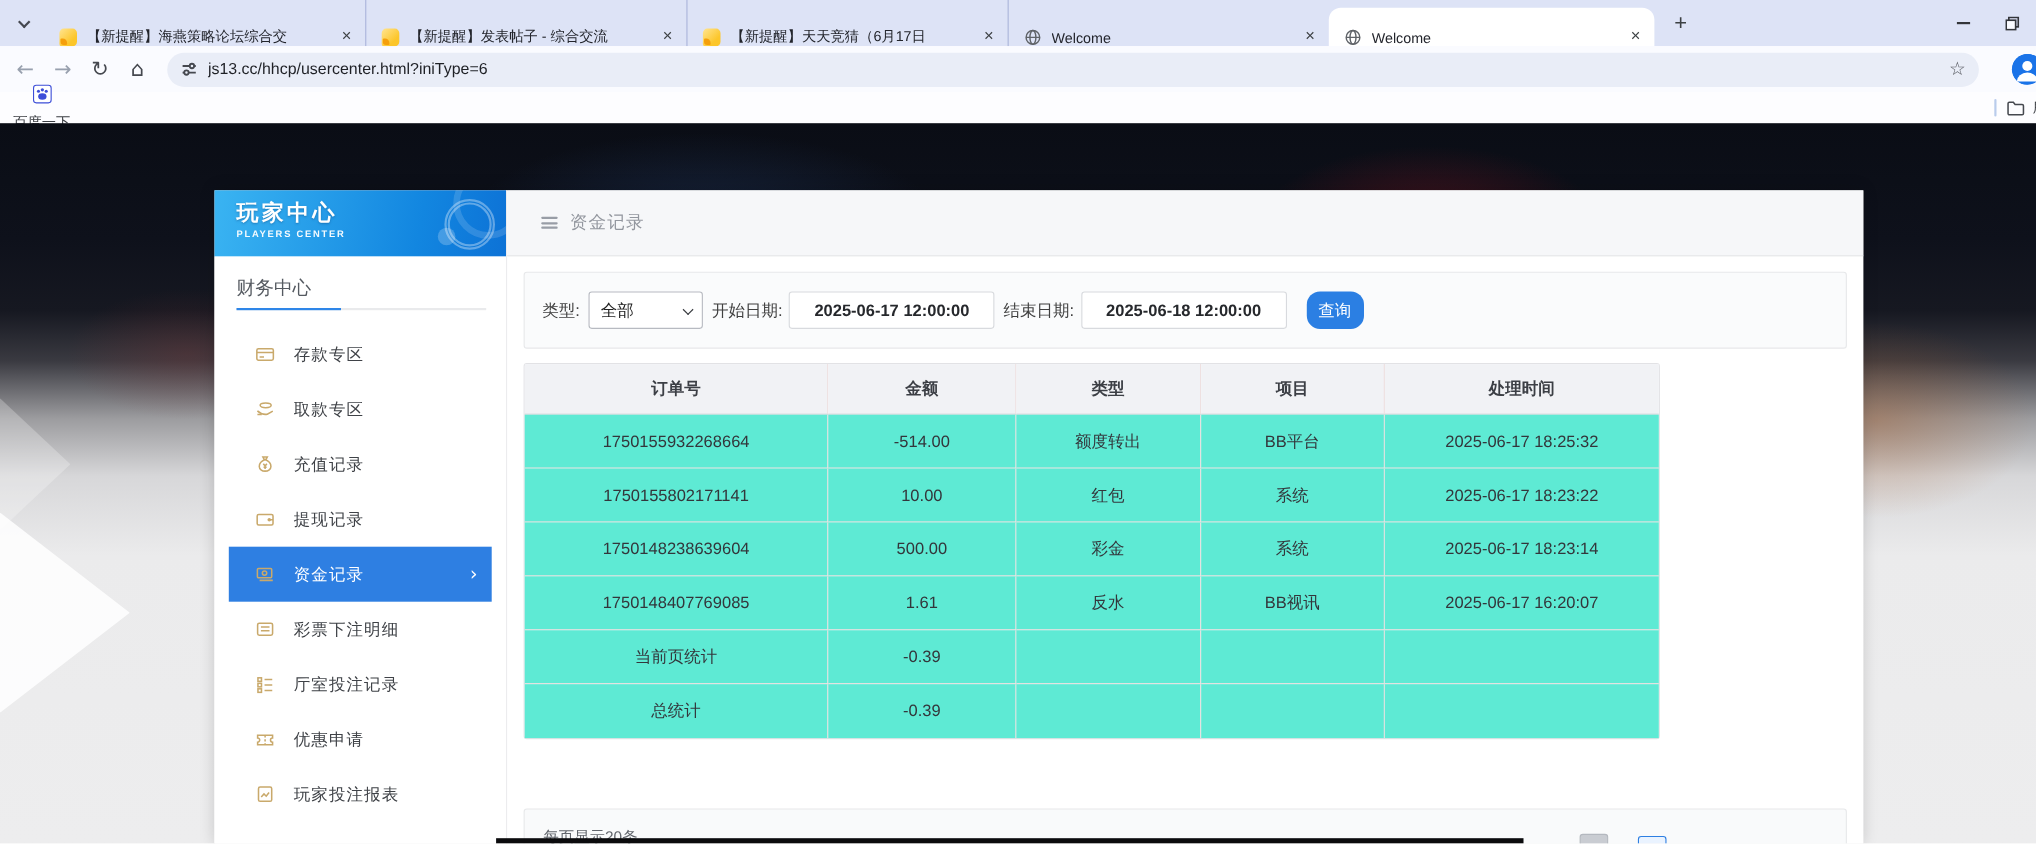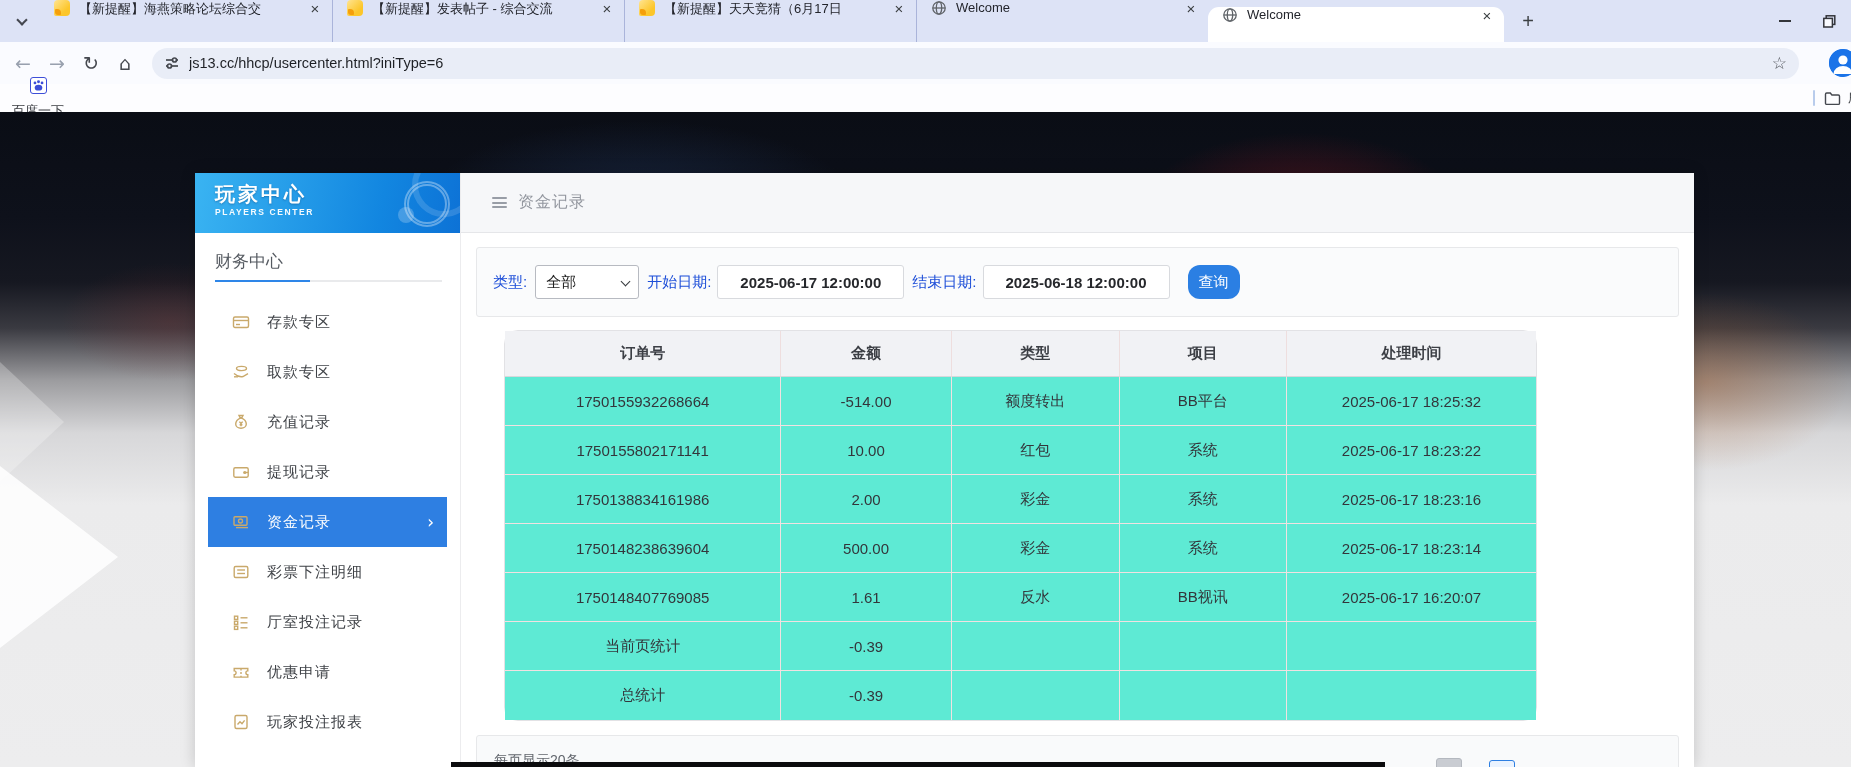--- a/index.html
+++ b/index.html
@@ -5,21 +5,21 @@
   * { margin:0; padding:0; box-sizing:border-box; }
   html,body { width:1851px; height:767px; overflow:hidden; }
   body { font-family:"Liberation Sans","DejaVu Sans",sans-serif; }
   .screen { position:relative; width:1851px; height:767px; overflow:hidden; background:#fff; }
 
   
   .tabstrip { position:relative; height:42px; background:#dde3f6; display:flex; align-items:center; }
   .tab-search { width:26px; height:26px; margin-left:10px; border:none; background:transparent; border-radius:50%; position:relative; cursor:pointer; flex:none; }
   .chev-down { position:absolute; left:8px; top:8px; width:8px; height:8px; border-right:2px solid #44474f; border-bottom:2px solid #44474f; transform:rotate(45deg); }
   .tabs { display:flex; height:42px; align-items:center; flex:none; margin-left:4px; }
-  .tab { position:relative; width:292px; height:42px; display:flex; align-items:flex-start; padding:0 8px 0 14px; color:#23252c; flex:none; cursor:pointer; }
+  .tab { position:relative; width:292px; height:42px; display:flex; align-items:flex-end; padding:0 8px 0 14px; color:#23252c; flex:none; cursor:pointer; }
   .tab:not(:first-child):not(.active) { border-left:1px solid #aab4da; }
   .tab.active { background:#fff; border-radius:11px 11px 0 0; height:35px; margin-top:7px; width:296px; border-left:none; }
   .fav { width:16px; height:16px; flex:none; margin-right:9px; position:relative; }
   .fav-forum { background:linear-gradient(135deg,#ffe082 10%,#fcc62a 70%); border-radius:4px 4px 4px 2px; }
   .fav-forum::after { content:""; position:absolute; left:1px; bottom:1px; width:6px; height:6px; background:#f59f0b; border-radius:1px 4px 1px 3px; }
   .fav-globe svg { display:block; }
   .tab-title { font-size:13px; white-space:nowrap; overflow:hidden; flex:1;
     -webkit-mask-image:linear-gradient(to right,#000 82%,transparent 97%); mask-image:linear-gradient(to right,#000 82%,transparent 97%); }
   .tab-close { width:18px; height:18px; border-radius:50%; border:none; background:transparent; color:#3c4043; font-size:15px; line-height:18px; text-align:center; flex:none; cursor:pointer; margin-left:6px; }
   .new-tab { width:28px; height:28px; margin-left:10px; border:none; background:transparent; border-radius:50%; font-size:20px; color:#3c4043; cursor:pointer; flex:none; line-height:26px; }
@@ -82,27 +82,27 @@
   .side-item.active .side-label { color:#fff; }
   .side-chevron { position:absolute; right:13px; color:#fff; font-size:17px; font-family:"DejaVu Sans",sans-serif; }
 
   section.content { flex:1; background:#fff; position:relative; border-left:1px solid #ececee; overflow:hidden; }
   .content-header { height:60px; background:#f6f7f9; border-bottom:1px solid #e5e6e9; display:flex; align-items:center; padding-left:31px; }
   .burger { width:15px; height:11px; display:flex; flex-direction:column; justify-content:space-between; margin-right:11px; }
   .burger i { display:block; height:2px; background:#989da6; border-radius:1px; }
   .content-title { font-size:16px; color:#93979f; letter-spacing:1px; }
 
   .filter-bar { position:absolute; left:15px; right:15px; top:74px; height:70px; background:#fafbfc; border:1px solid #e7e8ea; border-radius:3px; display:flex; align-items:center; padding:0 16px; }
-  .f-label { font-size:15px; color:#1d4ed8; flex:none; }
+  .f-label { font-size:15px; color:#404040; flex:none; }
   .type-select { width:104px; height:34px; margin:0 8px; border:1px solid #b7bac1; border-radius:3px; background:#fff; position:relative; display:flex; align-items:center; padding:0 10px; font-size:15px; color:#222; cursor:pointer; }
   .select-caret { position:absolute; right:9px; top:12px; width:7px; height:7px; border-right:1.8px solid #35383d; border-bottom:1.8px solid #35383d; transform:rotate(45deg); }
   .date-input { width:187px; height:34px; margin:0 8px 0 6px; border:1px solid #d8dade; border-radius:3px; background:#fff; display:flex; align-items:center; justify-content:center; font-size:15px; font-weight:600; color:#26282c; cursor:text; }
   .search-btn { width:52px; height:34px; margin-left:10px; background:#2b7fe3; color:#fff; font-size:15px; border:none; border-radius:12px; cursor:pointer; flex:none; }
 
-  table.records { position:absolute; left:15px; top:157px; width:1033px; border-collapse:separate; border-spacing:0; border:1px solid #e2e2e5; border-radius:14px; font-size:15px; color:#33363b;margin-left:28px; }
+  table.records { position:absolute; left:15px; top:157px; width:1033px; border-collapse:separate; border-spacing:0; border:1px solid #e2e2e5; border-radius:3px; font-size:15px; color:#33363b; }
   table.records th { height:46px; background:#f1f2f5; font-weight:bold; color:#3c3f45; border-bottom:1px solid #d7d8db; border-right:1px solid #eedede; text-align:center; }
   table.records th:last-child { border-right:none; }
   table.records td { height:49px; border-bottom:1px solid #f2e1e1; border-right:1px solid #f2e1e1; text-align:center; background:#5eead4; }
   table.records td:last-child { border-right:none; }
   table.records tr:last-child td { border-bottom:none; }
 
   .table-footer { position:absolute; left:15px; right:15px; top:562px; height:80px; background:#f9fafb; border:1px solid #e7e8ea; border-radius:3px; }
   .pagesize-text { position:absolute; left:17px; top:16px; font-size:14px; color:#62666d; }
   .pg-gray { position:absolute; left:959px; top:22px; width:26px; height:26px; background:#c9ccd2; border:1px solid #b4b8bf; border-radius:3px; cursor:pointer; }
   .pg-blue { position:absolute; left:1012px; top:24px; width:26px; height:26px; background:#eaf3ff; border:1px solid #2e7fe2; border-radius:3px; cursor:pointer; }
@@ -419,27 +419,20 @@
                 <td>2025-06-17 18:25:32</td>
               </tr>
               <tr>
                 <td>1750155802171141</td>
                 <td>10.00</td>
                 <td>红包</td>
                 <td>系统</td>
                 <td>2025-06-17 18:23:22</td>
               </tr>
               <tr>
-                <td>1750138834161986</td>
-                <td>2.00</td>
-                <td>彩金</td>
-                <td>系统</td>
-                <td>2025-06-17 18:23:16</td>
-              </tr>
-              <tr>
                 <td>1750148238639604</td>
                 <td>500.00</td>
                 <td>彩金</td>
                 <td>系统</td>
                 <td>2025-06-17 18:23:14</td>
               </tr>
               <tr>
                 <td>1750148407769085</td>
                 <td>1.61</td>
                 <td>反水</td>

